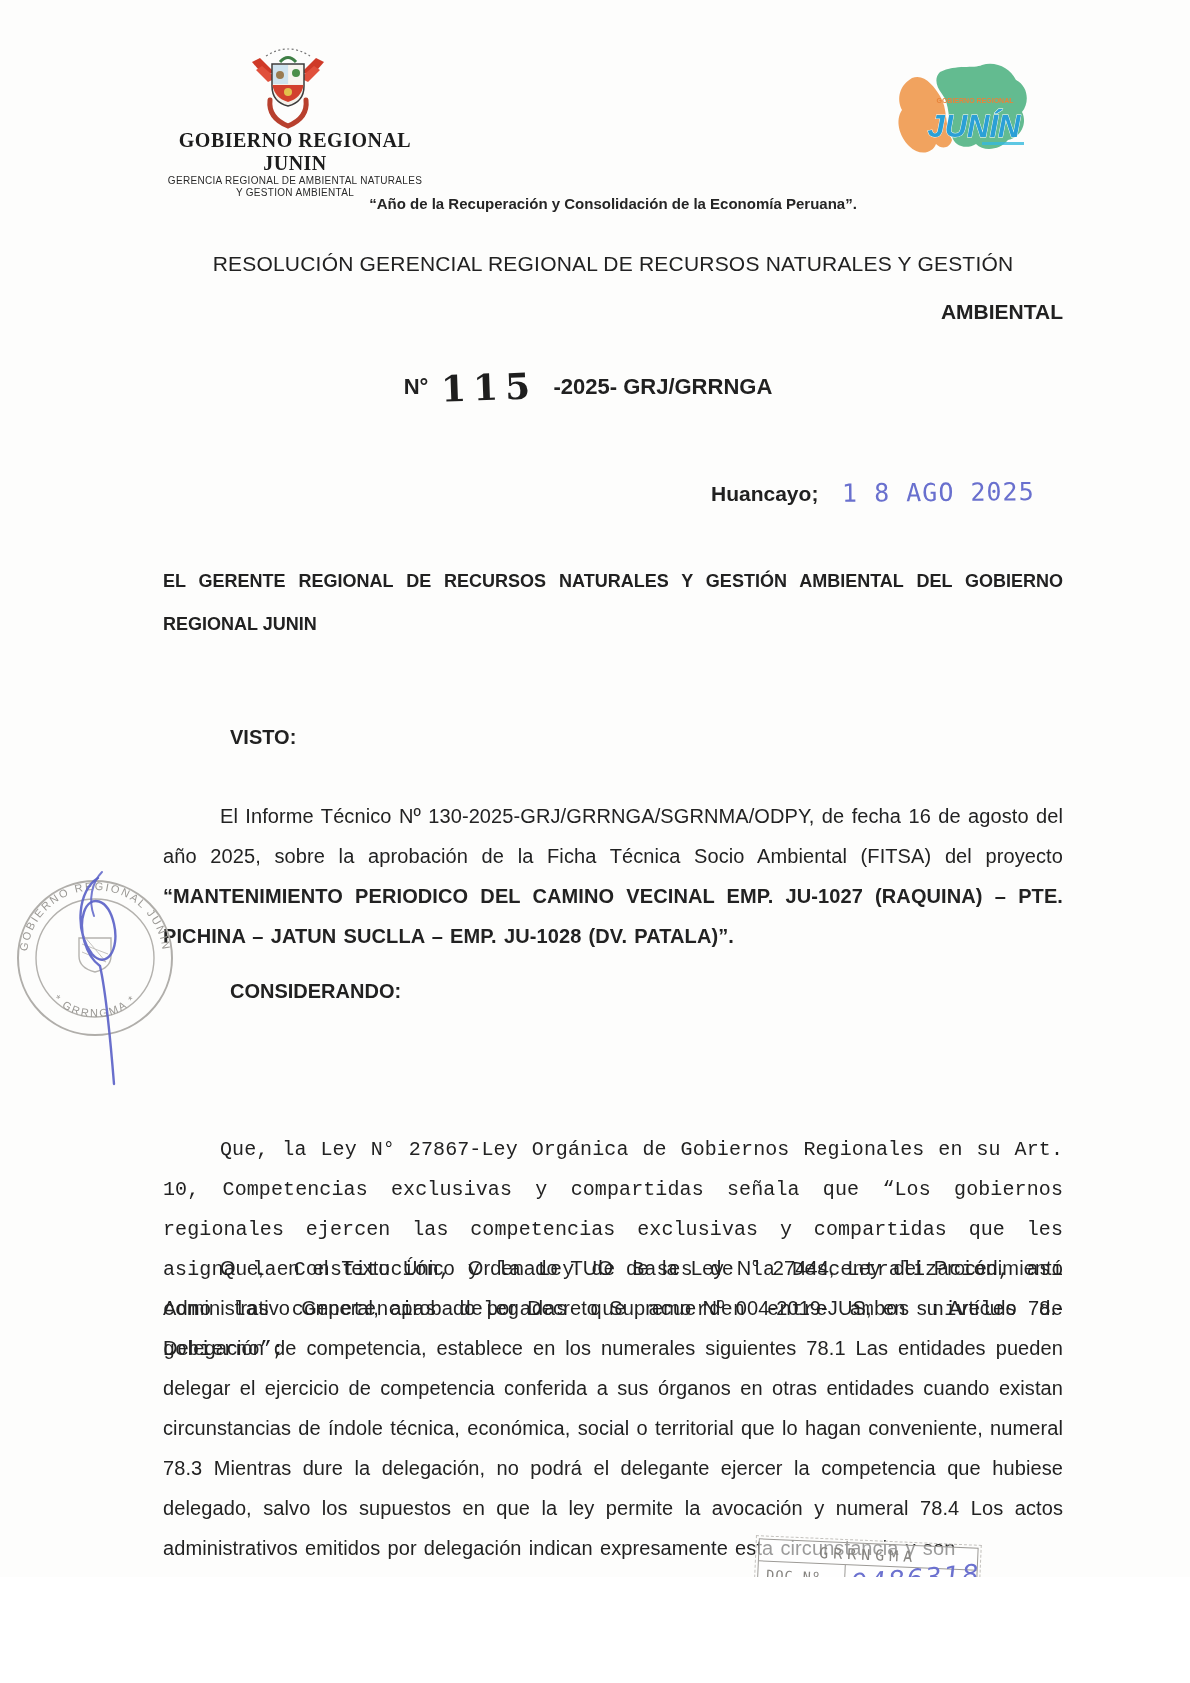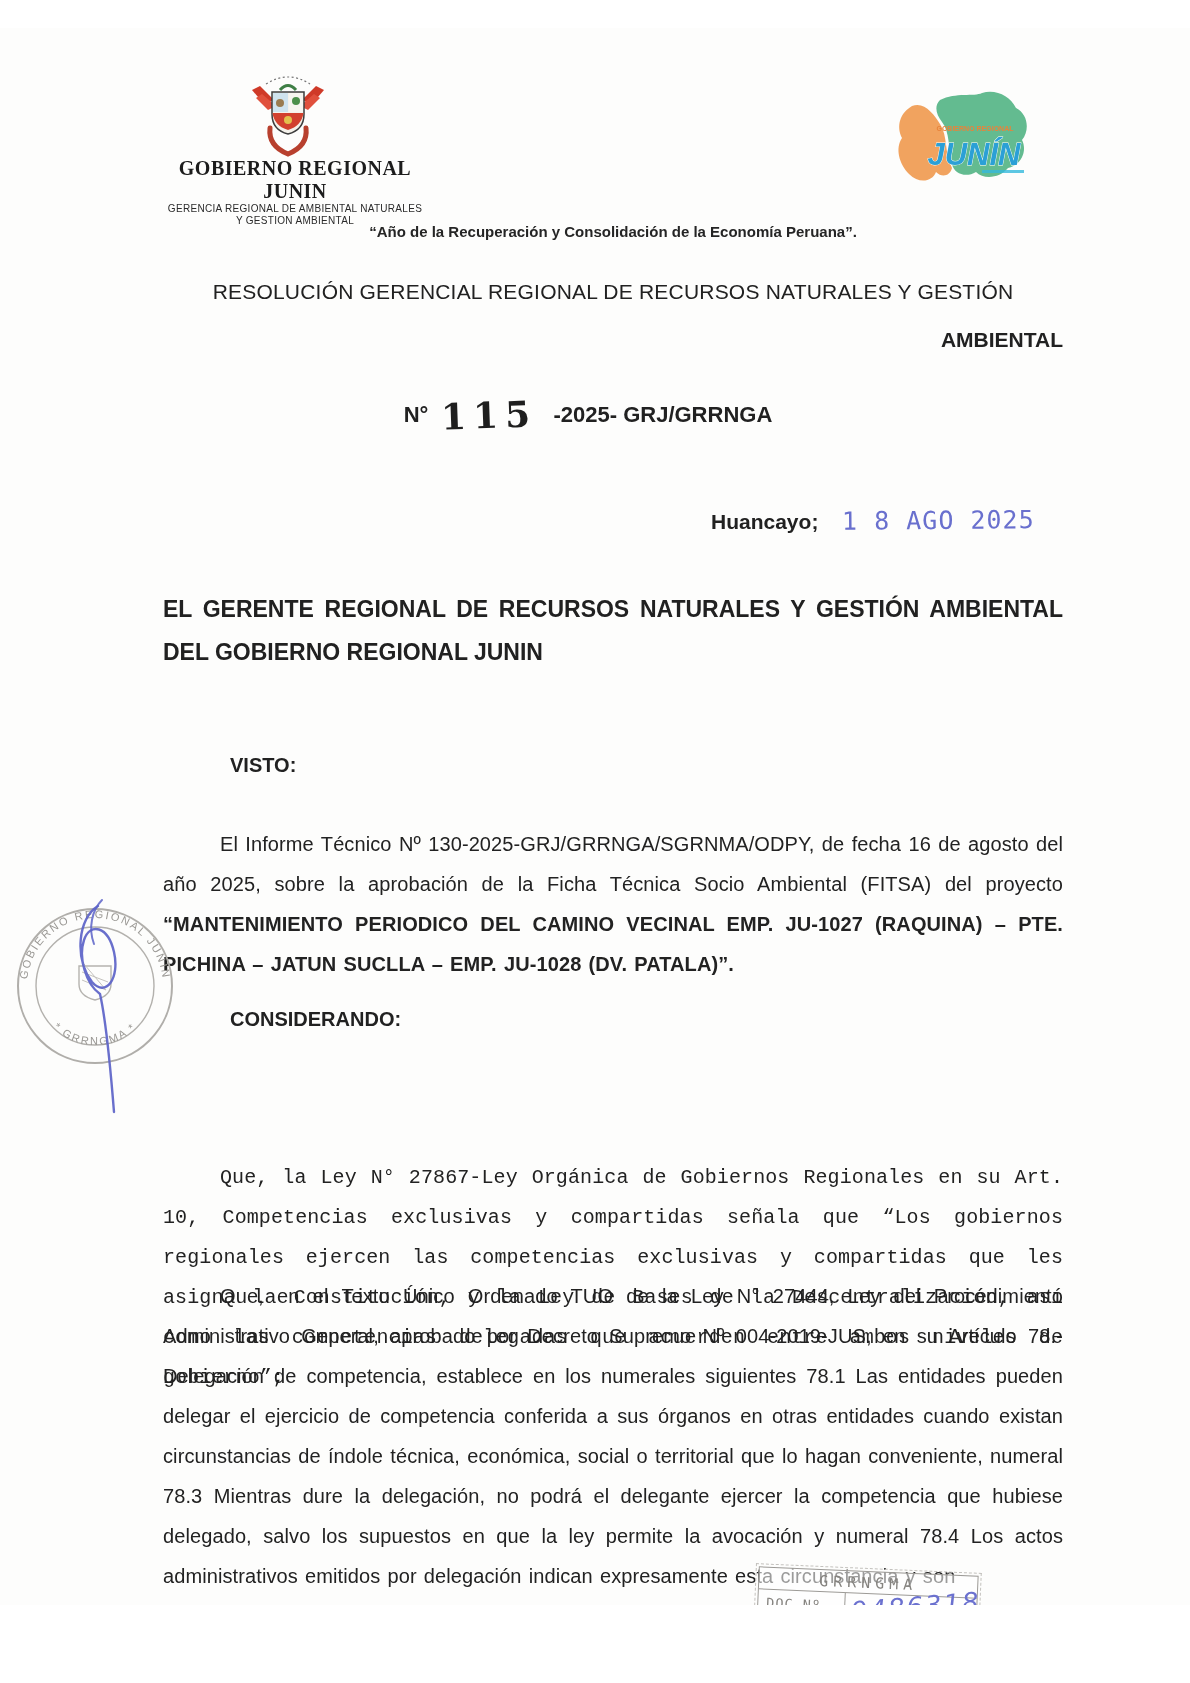--- a/index.html
+++ b/index.html
@@ -1,21 +1,20 @@
 <!DOCTYPE html>
 <html><head>
 <meta charset="utf-8">
 <style>
   html,body { margin:0; padding:0; background:#ffffff; }
   .page {
     position:relative; width:1190px; height:1577px;
     background:#fdfdfc; overflow:hidden;
     font-family:"Liberation Sans", sans-serif;
     color:#212121;
-    margin-top:28px;
   }
   .abs { position:absolute; left:163px; right:127px; }
 
   
   .coat-arms { position:absolute; left:250px; top:40px; width:76px; height:94px; }
   .org-block { position:absolute; left:150px; top:129px; width:290px; text-align:center; }
   .org-name  { font-family:"Liberation Serif", serif; font-weight:bold; font-size:20px; letter-spacing:0.5px; color:#1c1c1c; }
   .org-sub   { font-size:10px; line-height:12px; color:#2a2a2a; letter-spacing:0.3px; }
   .junin-logo { position:absolute; left:878px; top:58px; width:162px; height:112px; }
 
@@ -34,21 +33,21 @@
 
   .dateline { top:478px; display:flex; justify-content:flex-end; align-items:baseline; gap:24px; padding-right:28px; }
   .place { font-weight:bold; font-size:21px; }
   .date-stamp {
     font-family:"DejaVu Sans Mono", monospace; font-size:25px; letter-spacing:1px;
     color:#6269cc; opacity:0.95; transform:rotate(-0.5deg);
   }
 
   
   .body-text { font-size:20px; line-height:40px; text-align:justify; letter-spacing:0.1px; word-spacing:1.5px; color:#222; }
-  .addressee { top:560px; font-weight:bold; font-size:23px; line-height:43px; text-align:justify; }
+  .addressee { top:560px; font-weight:bold; font-size:18px; line-height:43px; text-align:justify; }
   .section-label { font-weight:bold; font-size:20px; padding-left:67px; }
   .visto-label { top:726px; }
   .visto-para  { top:776px; text-indent:57px; }
   .considerando-label { top:980px; }
   .para1 { top:1110px; text-indent:57px;font-family:Liberation Mono, monospace; }
   .para2 { top:1228px; text-indent:57px; }
   .bold-run { font-weight:bold; }
 
   
   .seal { position:absolute; left:-18px; top:838px; width:212px; height:252px; }

